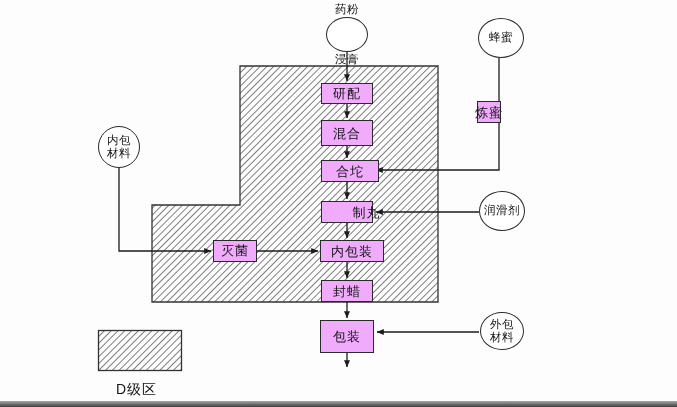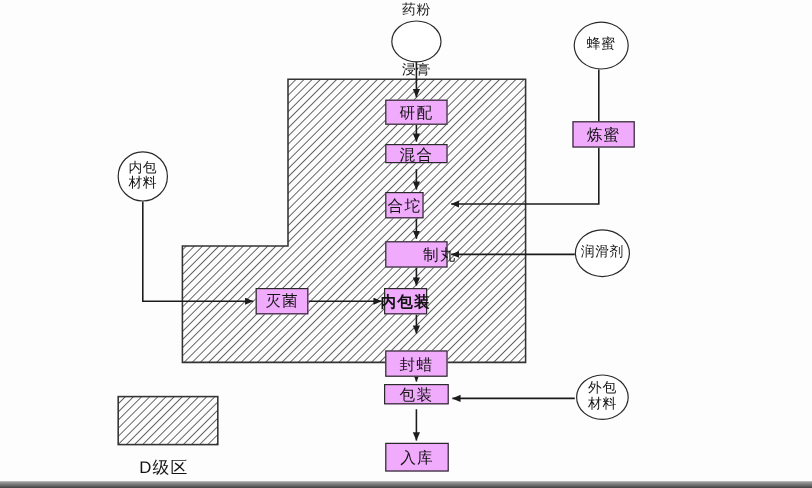--- a/index.html
+++ b/index.html
@@ -82,27 +82,26 @@
   <div class="circ" style="left:479px;top:191px;width:46px;height:40px;align-items:center;">
     <span>润滑剂</span>
   </div>
 
   <div class="circ" style="left:480px;top:312px;width:44px;height:38px;">
     <span>外包</span>
     <span>材料</span>
   </div>
 
   <div class="pbox" style="left:321px;top:83px;width:52px;height:21px;">研配</div>
-  <div class="pbox" style="left:321px;top:120px;width:52px;height:16px;">混合</div>
-  <div class="pbox" style="left:321px;top:160px;width:32px;height:22px;">合坨</div>
+  <div class="pbox" style="left:321px;top:120px;width:52px;height:26px;">混合</div>
+  <div class="pbox" style="left:321px;top:160px;width:58px;height:22px;">合坨</div>
   <div class="pbox" style="left:321px;top:201px;width:52px;height:22px;padding-left:39px;">制丸</div>
-  <div class="pbox" style="left:320px;top:240px;width:36px;height:22px;font-weight:bold;">内包装</div>
-  <div class="pbox" style="left:321px;top:280px;width:52px;height:22px;margin-top:12px;">封蜡</div>
-  <div class="pbox" style="left:320px;top:320px;width:54px;height:17px;">包装</div>
-  <div class="pbox" style="left:321px;top:369px;width:53px;height:24px;">入库</div>
+  <div class="pbox" style="left:320px;top:240px;width:64px;height:22px;">内包装</div>
+  <div class="pbox" style="left:321px;top:280px;width:52px;height:22px;">封蜡</div>
+  <div class="pbox" style="left:320px;top:320px;width:54px;height:33px;">包装</div>
 
-  <div class="pbox" style="left:477px;top:101px;width:52px;height:22px;">炼蜜</div>
+  <div class="pbox" style="left:477px;top:101px;width:24px;height:22px;">炼蜜</div>
   <div class="pbox" style="left:213px;top:240px;width:44px;height:22px;font-family:Liberation Mono, monospace;">灭菌</div>
 
   <div class="legend-label" style="left:116px;top:381px;text-align:center;">D级区</div>
 
   <div id="page-edge"></div>
 </div>
 
 </body></html>

